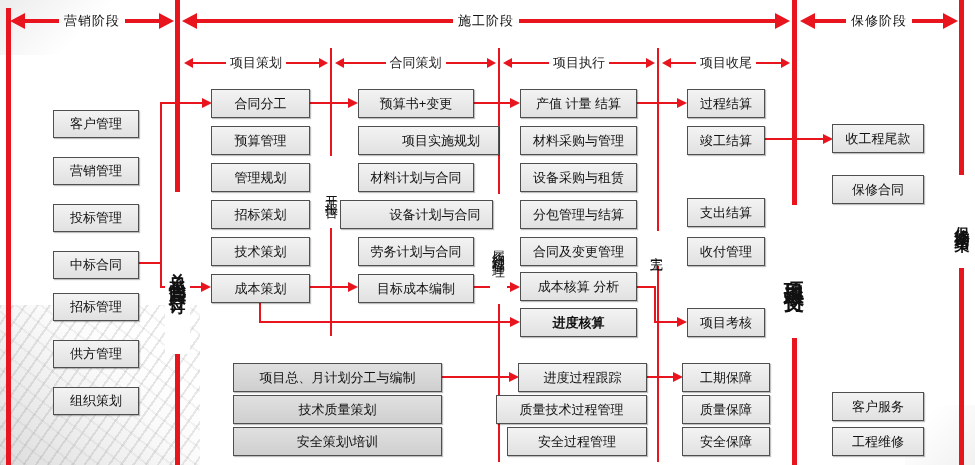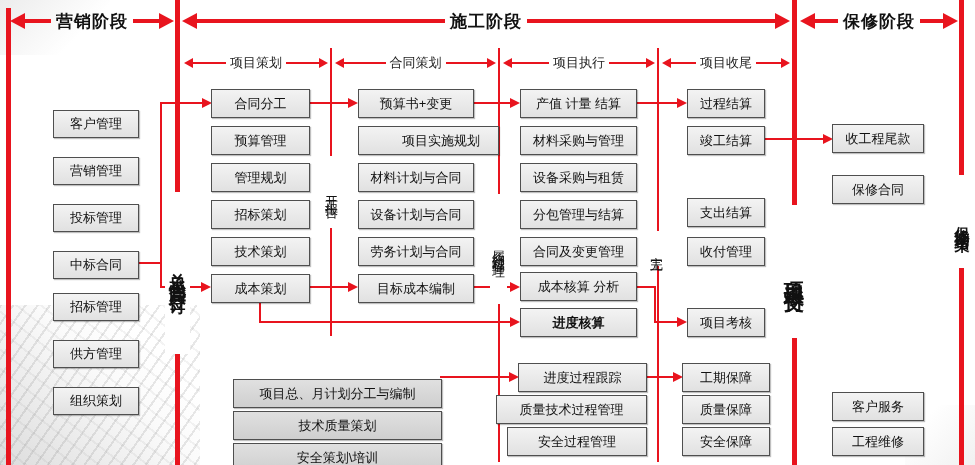--- a/index.html
+++ b/index.html
@@ -36,37 +36,37 @@
   .vconn{position:absolute;background:var(--red);width:2px;z-index:2;}
   .ah-r{position:absolute;width:0;height:0;z-index:3;
         border-top:5px solid transparent;border-bottom:5px solid transparent;
         border-left:10px solid var(--red);}
 
   
   .phase-arrow{position:absolute;display:flex;align-items:center;z-index:2;height:18px;}
   .phase-arrow .tri-l{width:0;height:0;border-top:8px solid transparent;border-bottom:8px solid transparent;border-right:15px solid var(--red);}
   .phase-arrow .tri-r{width:0;height:0;border-top:8px solid transparent;border-bottom:8px solid transparent;border-left:15px solid var(--red);}
   .phase-arrow .seg{flex:1;height:4px;background:var(--red);}
-  .phase-arrow .lbl{font-weight:bold;font-size:17px;padding:0 5px;white-space:nowrap;letter-spacing:1px;}
+  .phase-arrow .lbl{font-weight:normal;font-size:13px;padding:0 5px;white-space:nowrap;letter-spacing:1px;}
 
   .sub-arrow{position:absolute;display:flex;align-items:center;z-index:2;height:12px;}
   .sub-arrow .tri-l{width:0;height:0;border-top:5px solid transparent;border-bottom:5px solid transparent;border-right:9px solid var(--red);}
   .sub-arrow .tri-r{width:0;height:0;border-top:5px solid transparent;border-bottom:5px solid transparent;border-left:9px solid var(--red);}
   .sub-arrow .seg{flex:1;height:2px;background:var(--red);}
   .sub-arrow .lbl{font-size:13px;padding:0 4px;white-space:nowrap;color:#222;}
 
   
   .box{
     position:absolute;display:flex;align-items:center;justify-content:center;
     background:linear-gradient(180deg,#f3f3f3,#e1e1e1);
     border:1px solid var(--border);
     box-shadow:1px 1px 1px rgba(0,0,0,.25);
     font-size:13px;white-space:nowrap;z-index:5;
   }
-  .box.dark{background:linear-gradient(180deg,#e0e0e0,#cfcfcf);margin-top:16px;}
+  .box.dark{background:linear-gradient(180deg,#e0e0e0,#cfcfcf);}
 
   
   .vtext{
     position:absolute;z-index:4;background:#fff;
     writing-mode:vertical-rl;text-orientation:upright;
     display:flex;align-items:center;justify-content:center;
     line-height:1;color:#111;
   }
   .vtext.bold{font-weight:bold;}
 </style>
@@ -194,21 +194,21 @@
   <div class="box" style="left:211px;top:89px;width:97px;height:27px;">合同分工</div>
   <div class="box" style="left:211px;top:126px;width:97px;height:27px;">预算管理</div>
   <div class="box" style="left:211px;top:163px;width:97px;height:27px;">管理规划</div>
   <div class="box" style="left:211px;top:200px;width:97px;height:27px;">招标策划</div>
   <div class="box" style="left:211px;top:237px;width:97px;height:27px;">技术策划</div>
   <div class="box" style="left:211px;top:274px;width:97px;height:27px;">成本策划</div>
 
   <div class="box" style="left:358px;top:89px;width:114px;height:27px;">预算书+变更</div>
   <div class="box" style="left:358px;top:126px;width:114px;height:27px;padding-left:25px;">项目实施规划</div>
   <div class="box" style="left:358px;top:163px;width:114px;height:27px;">材料计划与合同</div>
-  <div class="box" style="left:358px;top:200px;width:114px;height:27px;">设备计划与合同</div>
+  <div class="box" style="left:340px;top:200px;width:114px;height:27px;padding-left:37px;">设备计划与合同</div>
   <div class="box" style="left:358px;top:237px;width:114px;height:27px;">劳务计划与合同</div>
   <div class="box" style="left:358px;top:274px;width:114px;height:27px;">目标成本编制</div>
 
   <div class="box" style="left:520px;top:89px;width:115px;height:27px;">产值 计量 结算</div>
   <div class="box" style="left:520px;top:126px;width:115px;height:27px;">材料采购与管理</div>
   <div class="box" style="left:520px;top:163px;width:115px;height:27px;">设备采购与租赁</div>
   <div class="box" style="left:520px;top:200px;width:115px;height:27px;">分包管理与结算</div>
   <div class="box" style="left:520px;top:237px;width:115px;height:27px;">合同及变更管理</div>
   <div class="box" style="left:520px;top:272px;width:115px;height:27px;">成本核算 分析</div>
   <div class="box" style="left:520px;top:308px;width:115px;height:27px;font-weight:bold;">进度核算</div>

